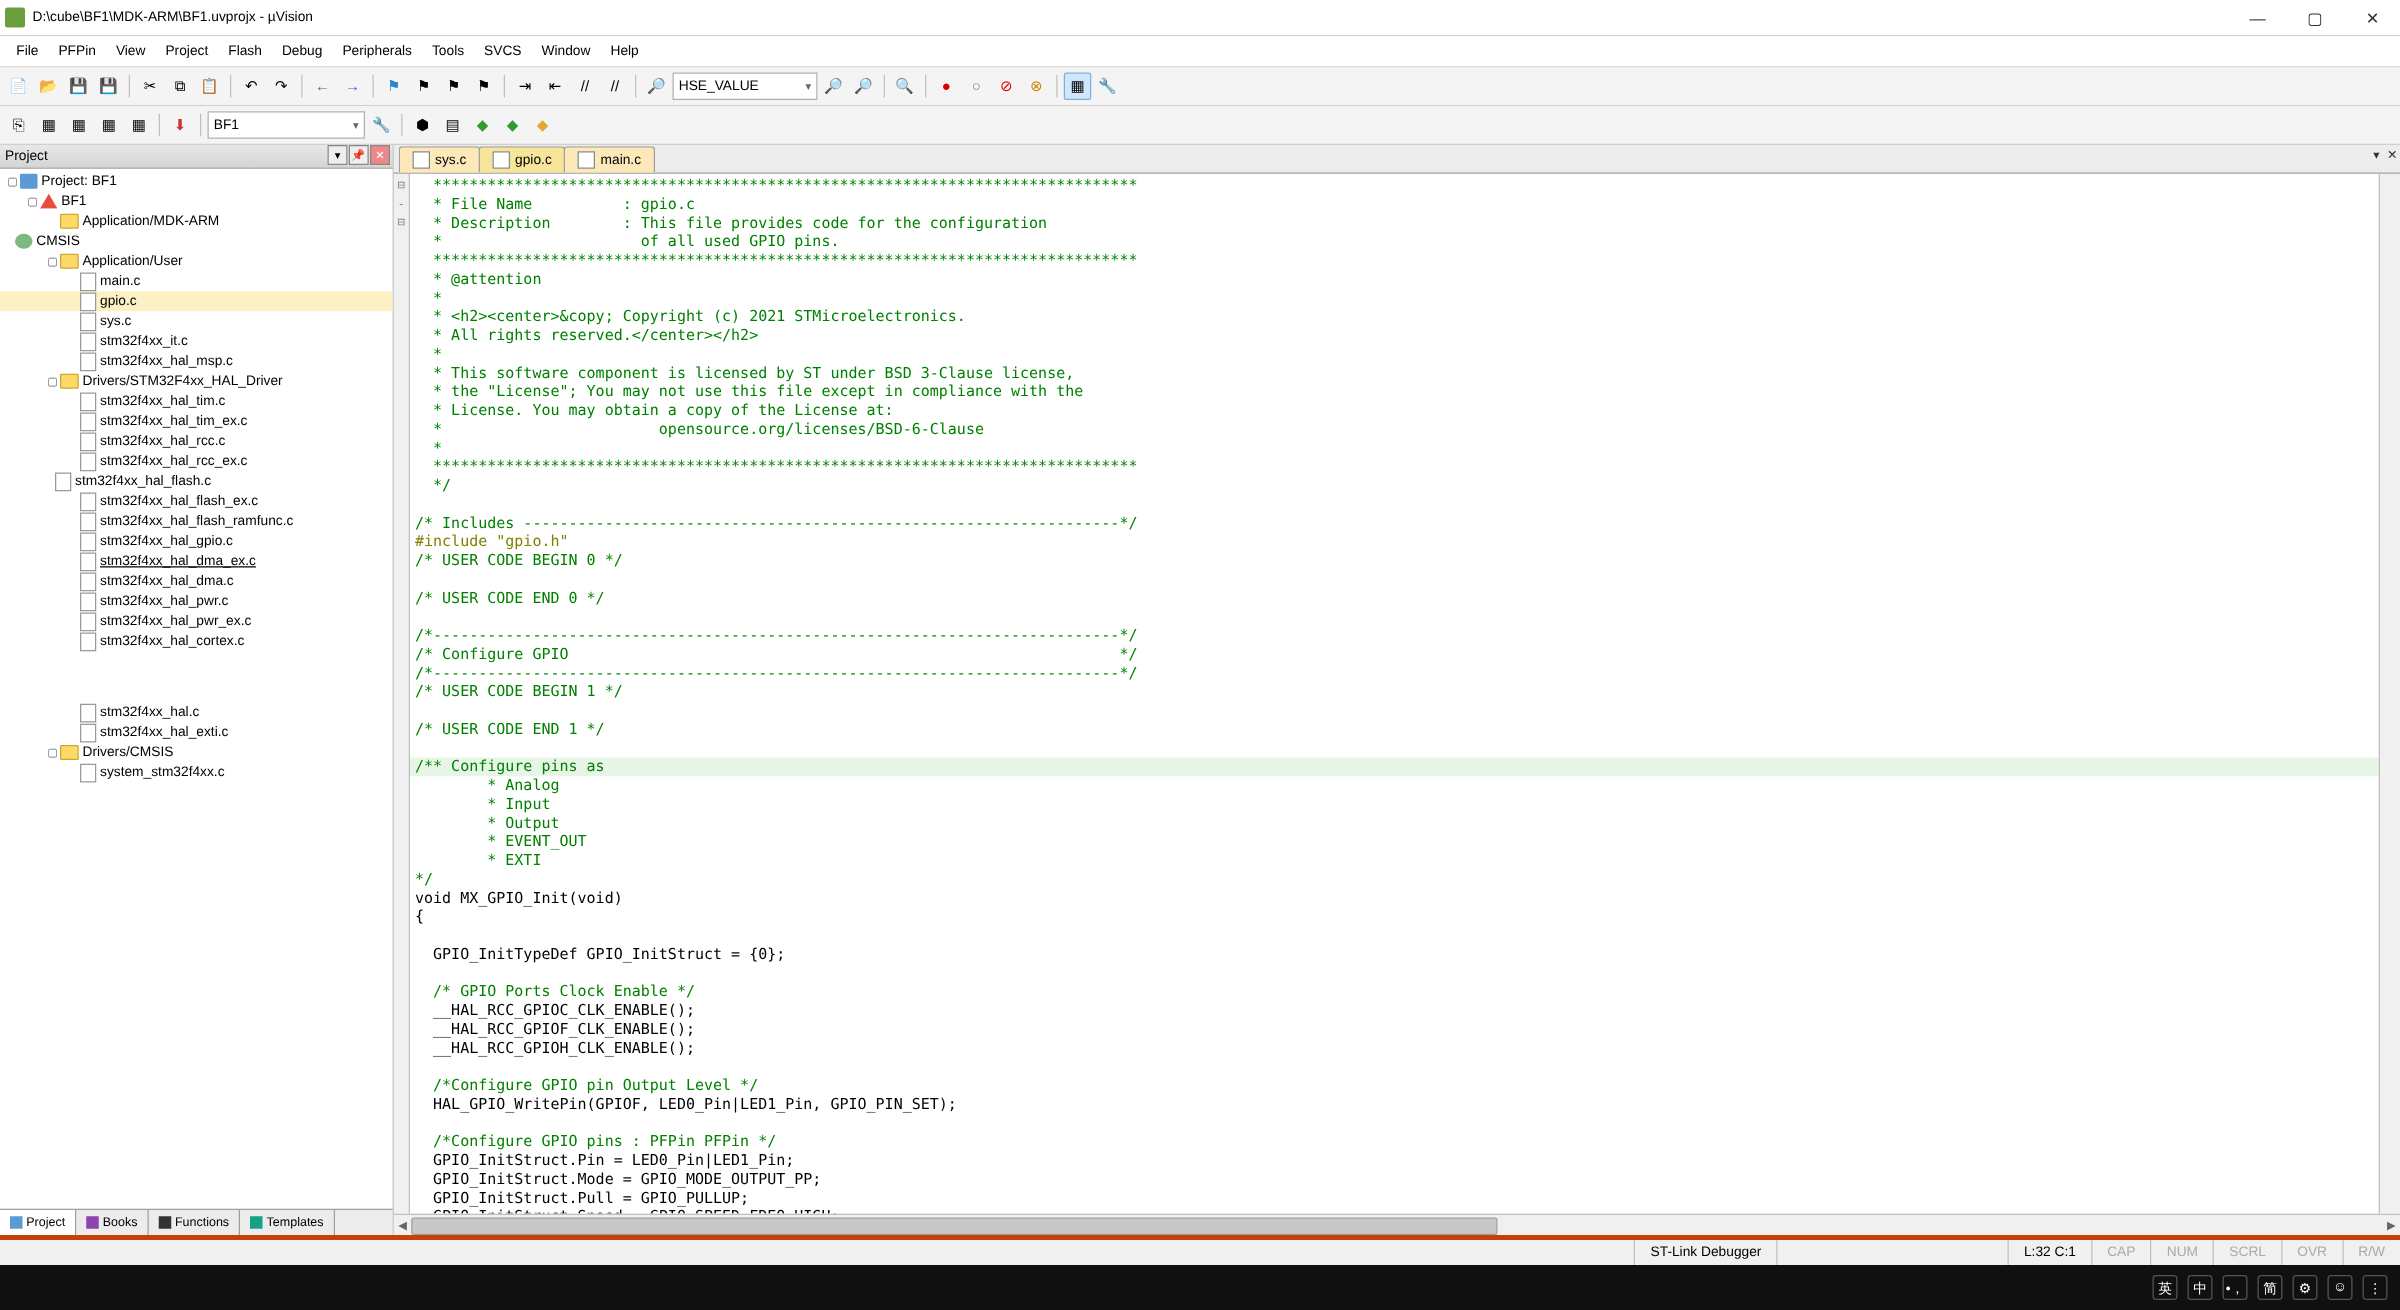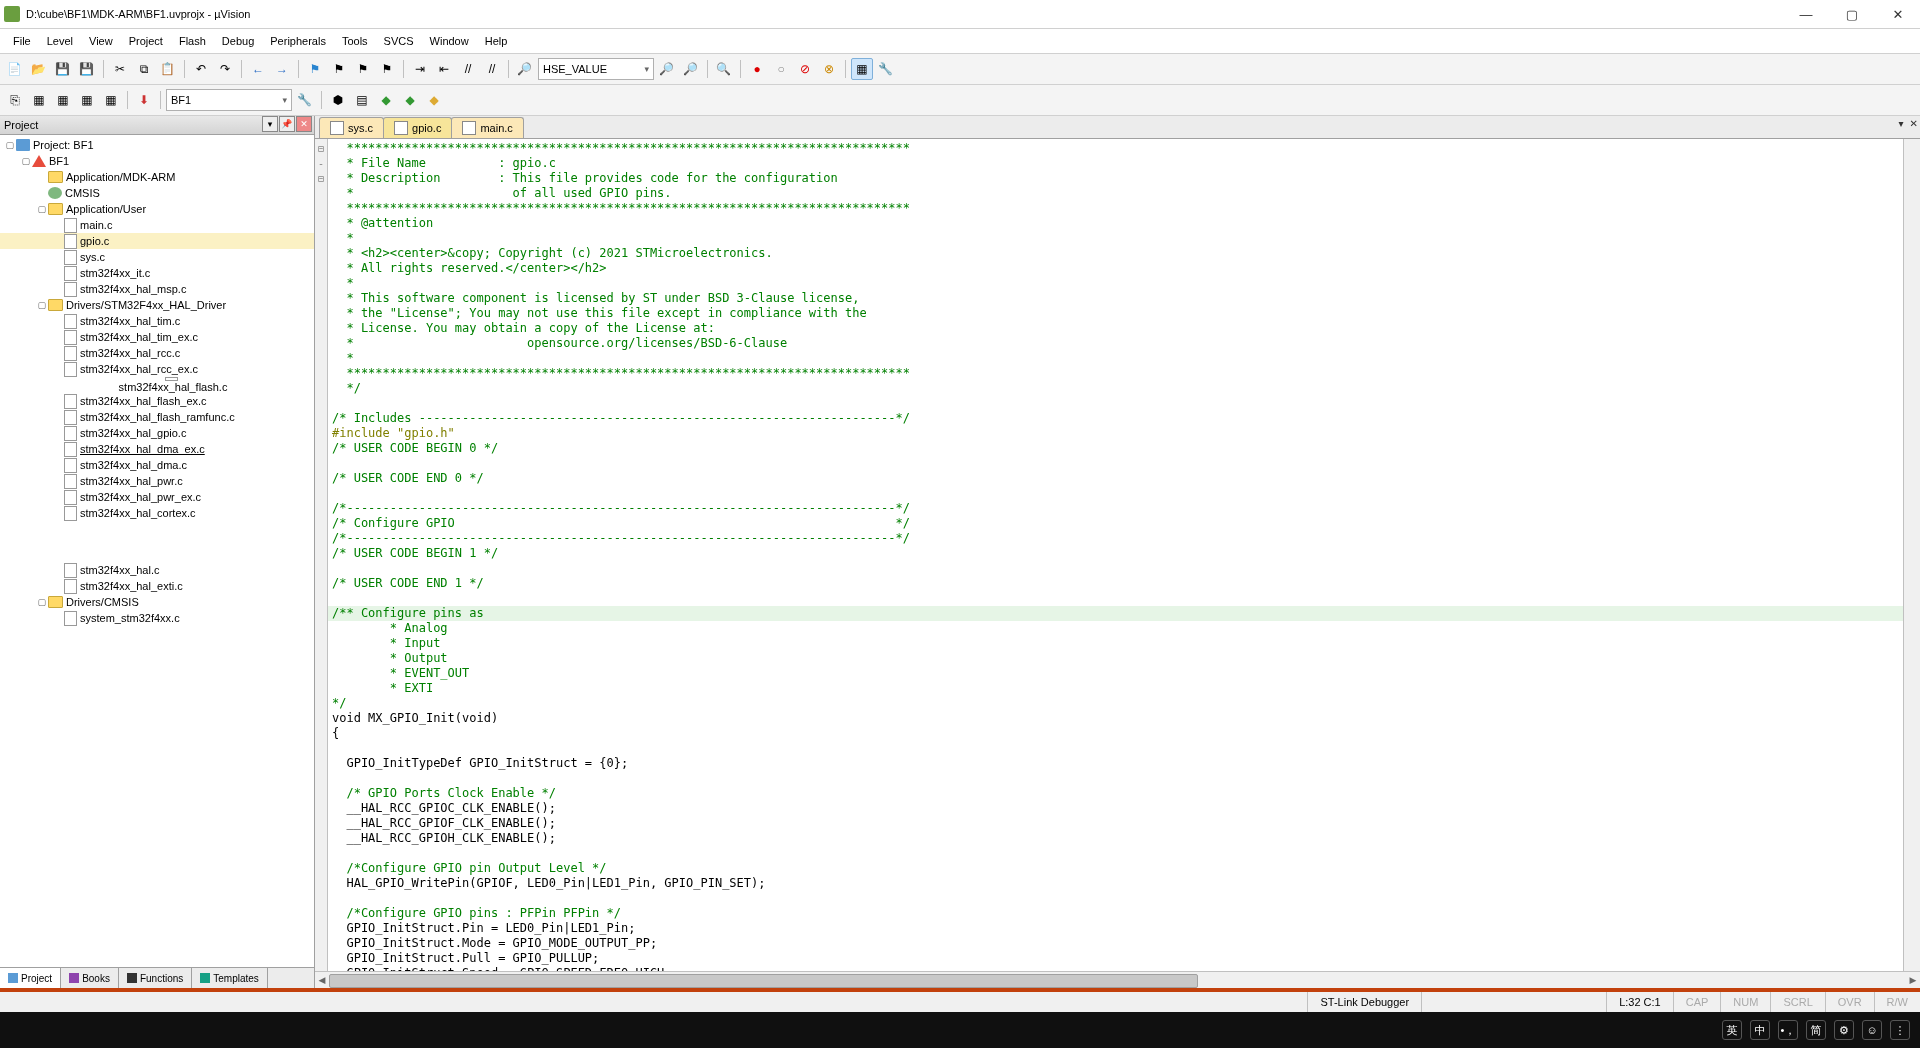--- a/index.html
+++ b/index.html
@@ -72,21 +72,21 @@
   <span class="title">D:\cube\BF1\MDK-ARM\BF1.uvprojx - µVision</span>
   <div class="winbtns">
     <div class="winbtn">—</div>
     <div class="winbtn">▢</div>
     <div class="winbtn">✕</div>
   </div>
 </div>
 
 <div class="menubar" id="menubar">
     <span>File</span>
-    <span>Level</span>
+    <span>PFPin</span>
     <span>View</span>
     <span>Project</span>
     <span>Flash</span>
     <span>Debug</span>
     <span>Peripherals</span>
     <span>Tools</span>
     <span>SVCS</span>
     <span>Window</span>
     <span>Help</span>
   </div>
@@ -173,21 +173,21 @@
           <div class="tree-item" style="padding-left: 20px;">
             <span class="tw">▢</span>
             <span class="ticon target"></span>
             <span>BF1</span>
           </div>
           <div class="tree-item" style="padding-left: 36px;">
             <span class="tw"></span>
             <span class="ticon folder"></span>
             <span>Application/MDK-ARM</span>
           </div>
-          <div class="tree-item" style="padding-left: 36px;">
+          <div class="tree-item" style="">
             <span class="tw"></span>
             <span class="ticon dia"></span>
             <span>CMSIS</span>
           </div>
           <div class="tree-item" style="padding-left: 36px;">
             <span class="tw">▢</span>
             <span class="ticon folder"></span>
             <span>Application/User</span>
           </div>
           <div class="tree-item" style="padding-left: 52px;">
@@ -233,21 +233,21 @@
           <div class="tree-item" style="padding-left: 52px;">
             <span class="tw"></span>
             <span class="ticon file"></span>
             <span>stm32f4xx_hal_rcc.c</span>
           </div>
           <div class="tree-item" style="padding-left: 52px;">
             <span class="tw"></span>
             <span class="ticon file"></span>
             <span>stm32f4xx_hal_rcc_ex.c</span>
           </div>
-          <div class="tree-item" style="padding-left: 32px; flex-direction: column;">
+          <div class="tree-item" style="padding-left: 32px;">
             <span class="tw"></span>
             <span class="ticon file"></span>
             <span>stm32f4xx_hal_flash.c</span>
           </div>
           <div class="tree-item" style="padding-left: 52px;">
             <span class="tw"></span>
             <span class="ticon file"></span>
             <span>stm32f4xx_hal_flash_ex.c</span>
           </div>
           <div class="tree-item" style="padding-left: 52px;">

